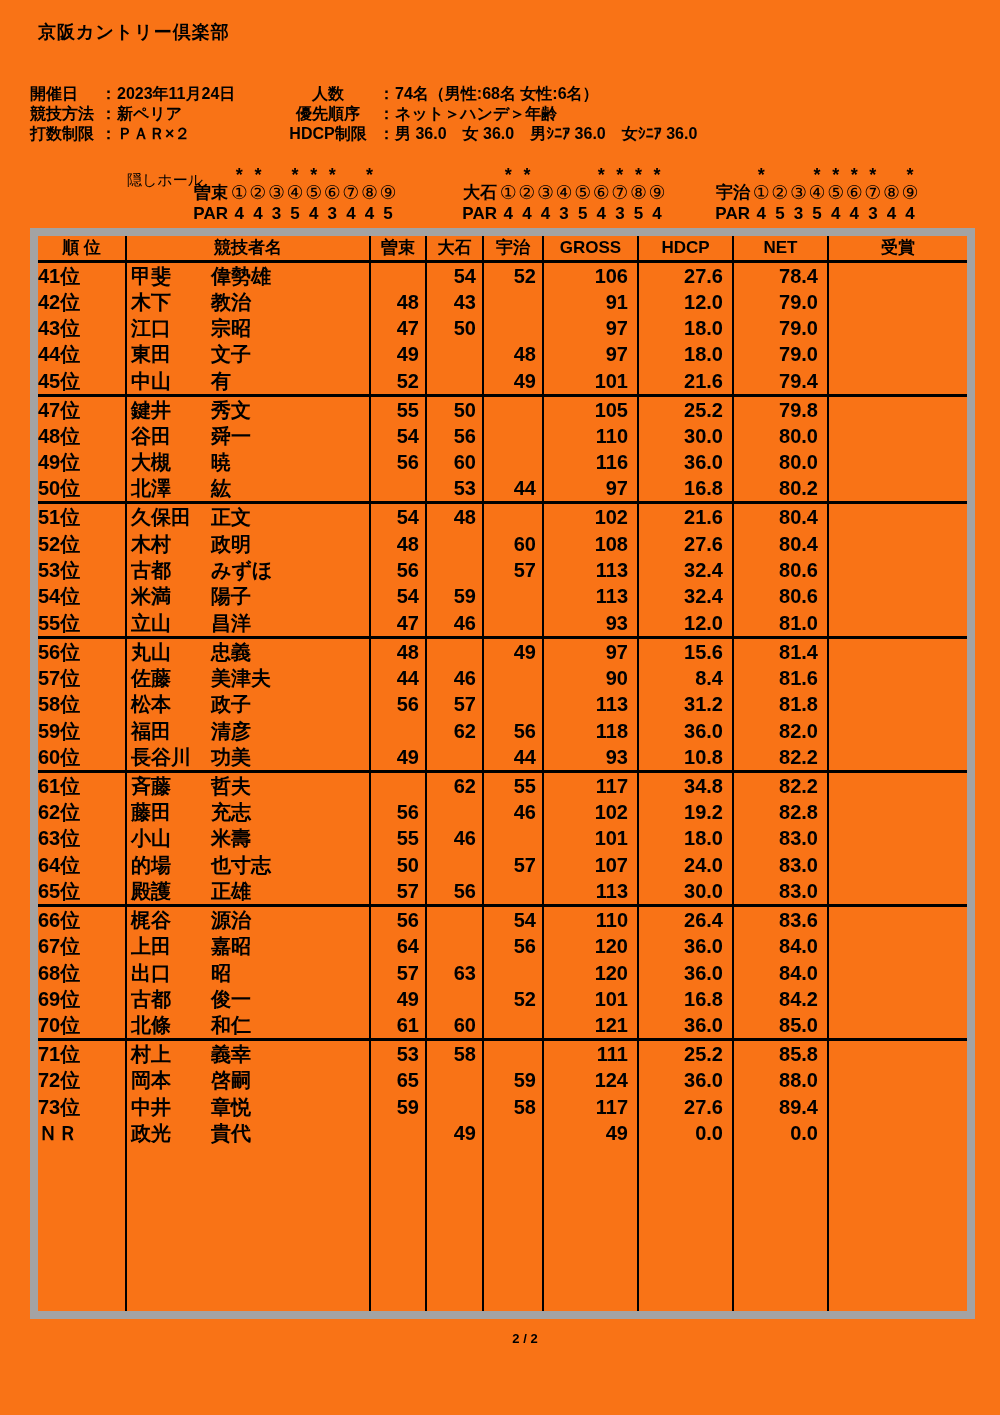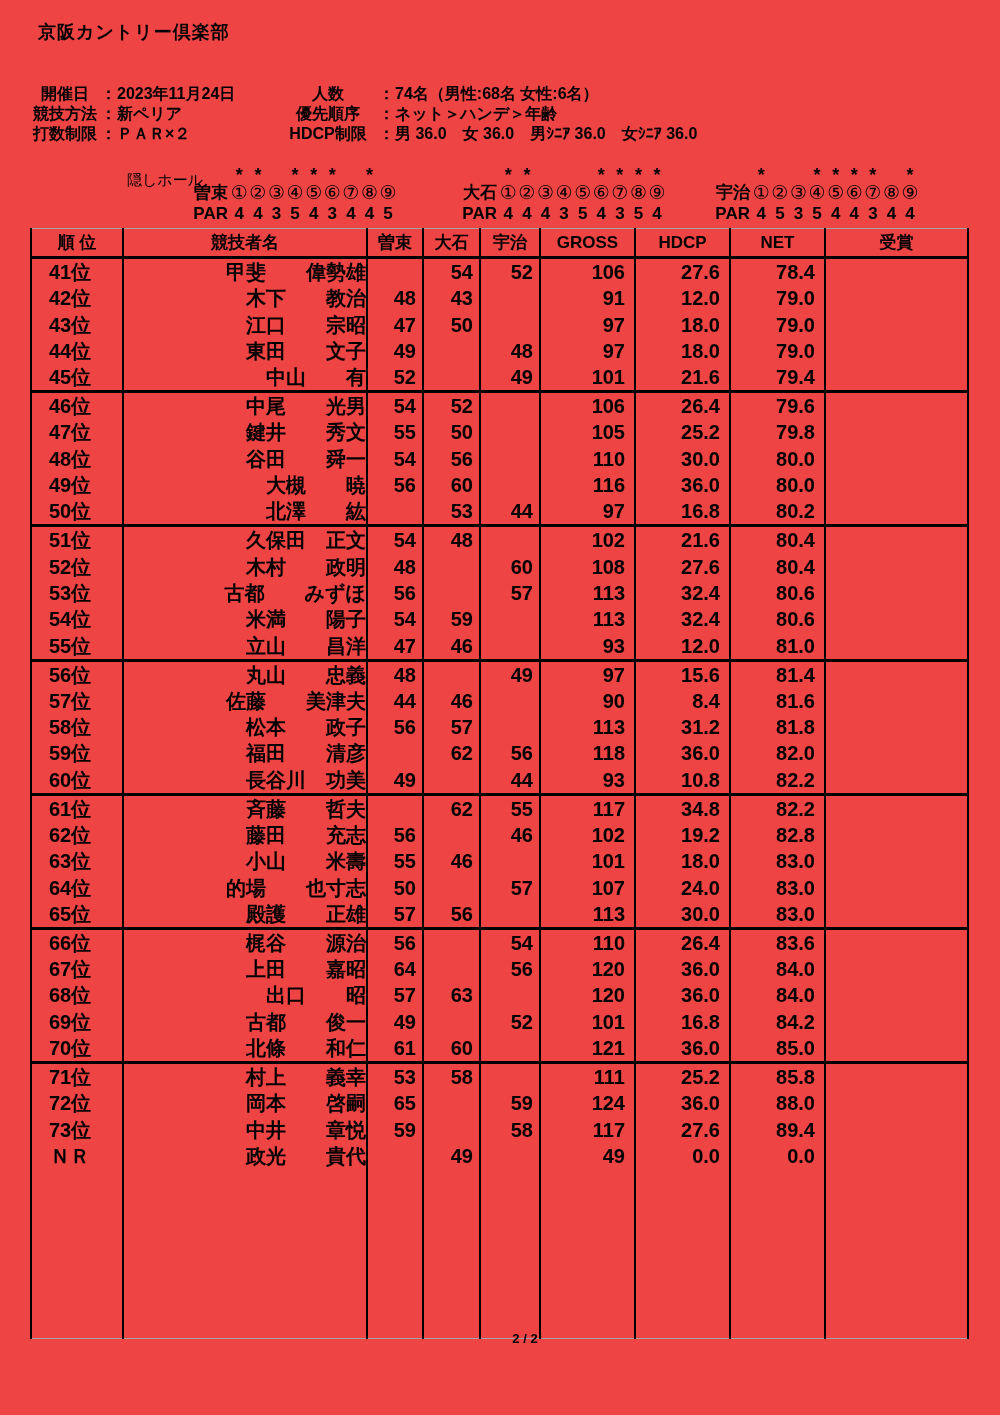--- a/index.html
+++ b/index.html
@@ -1,59 +1,59 @@
 <!DOCTYPE html>
 <html><head>
 <meta charset="utf-8">
 <style>
   html, body { margin:0; padding:0; background:#fff; }
   .page {
-    position:relative; width:1000px; height:1415px; background:#ef4444;
+    position:relative; width:1000px; height:1415px; background:#f97316;
     font-family:"Liberation Sans", sans-serif; color:#000; overflow:hidden;
   }
 
   .club-name { position:absolute; left:38px; top:20px; font-size:18px; font-weight:bold; letter-spacing:1px; }
   .title { position:absolute; left:0; top:44px; width:1000px; text-align:center; font-size:28px; font-weight:bold; letter-spacing:2px; }
 
   .info-left  { position:absolute; left:30px;  top:84px; }
   .info-right { position:absolute; left:278px; top:84px; }
   .info-line { display:flex; height:20px; line-height:20px; font-size:16px; font-weight:bold; white-space:nowrap; }
-  .info-left  .ilabel { display:inline-block; width:70px;  text-align:center;font-family:Liberation Serif, serif; }
+  .info-left  .ilabel { display:inline-block; width:70px;  text-align:left;font-family:Liberation Serif, serif; }
   .info-right .ilabel { display:inline-block; width:100px; text-align:center; }
   .isep { display:inline-block; width:17px; text-align:center; }
 
   .hh-label { position:absolute; left:127px; top:171px; font-size:15px; font-weight:normal; }
   .hh-block { position:absolute; top:166px; }
   .hh-block-0 { left:176px; }
   .hh-block-1 { left:445px; }
   .hh-block-2 { left:698px; }
   .hh-row { display:flex; white-space:nowrap; }
   .hh-rowlabel { display:inline-block; width:52px; text-align:right; padding-right:2px; font-weight:bold; }
   .hh-cell { display:inline-block; width:18.6px; text-align:center; }
   .hh-stars   { height:16px; font-size:18px; font-weight:bold; line-height:18px; }
   .hh-circles { height:21px; font-size:19px; line-height:21px; }
   .hh-circles .hh-rowlabel { font-size:17px; }
   .hh-par     { height:21px; font-size:17px; font-weight:bold; line-height:21px; }
 
   .results-table {
     position:absolute; left:30px; top:228px;
     border-collapse:collapse; table-layout:fixed; width:937px;
-    border:1px solid #a3a3a3;
+    border:8px solid #a3a3a3;
   }
   .results-table th, .results-table td {
     border-left:2px solid #000; border-right:2px solid #000;
     padding:0; overflow:hidden; white-space:nowrap; vertical-align:middle;
   }
   .results-table thead tr { height:29px; border-bottom:3px solid #000; }
   .results-table th { font-size:17px; font-weight:bold; text-align:center; }
   .results-table tbody { border-top:3px solid #000; }
   .results-table tbody tr { height:26.4px; }
   .results-table td { font-size:20px; font-weight:bold; line-height:26px; }
-  td.c-rank  { text-align:center; padding-right:14px; }
-  td.c-name  { text-align:right;  padding-left:4px; }
+  td.c-rank  { text-align:left; padding-right:14px; }
+  td.c-name  { text-align:left;  padding-left:4px; }
   td.c-score { text-align:right; padding-right:6px; }
   td.c-stat  { text-align:right; padding-right:9px; }
   td.c-award { text-align:left; }
   .results-table tr.filler { height:169px; }
 
   .page-footer { position:absolute; left:30px; top:1331px; width:990px; text-align:center; font-size:13px; font-weight:bold; }
 </style>
 </head>
 <body>
 
@@ -292,31 +292,20 @@
           <td class="c-score"></td>
           <td class="c-score">49</td>
           <td class="c-stat">101</td>
           <td class="c-stat">21.6</td>
           <td class="c-stat">79.4</td>
           <td class="c-award"></td>
         </tr>
       </tbody>
       <tbody>
         <tr>
-          <td class="c-rank">46位</td>
-          <td class="c-name">中尾　　光男</td>
-          <td class="c-score">54</td>
-          <td class="c-score">52</td>
-          <td class="c-score"></td>
-          <td class="c-stat">106</td>
-          <td class="c-stat">26.4</td>
-          <td class="c-stat">79.6</td>
-          <td class="c-award"></td>
-        </tr>
-        <tr>
           <td class="c-rank">47位</td>
           <td class="c-name">鍵井　　秀文</td>
           <td class="c-score">55</td>
           <td class="c-score">50</td>
           <td class="c-score"></td>
           <td class="c-stat">105</td>
           <td class="c-stat">25.2</td>
           <td class="c-stat">79.8</td>
           <td class="c-award"></td>
         </tr>

